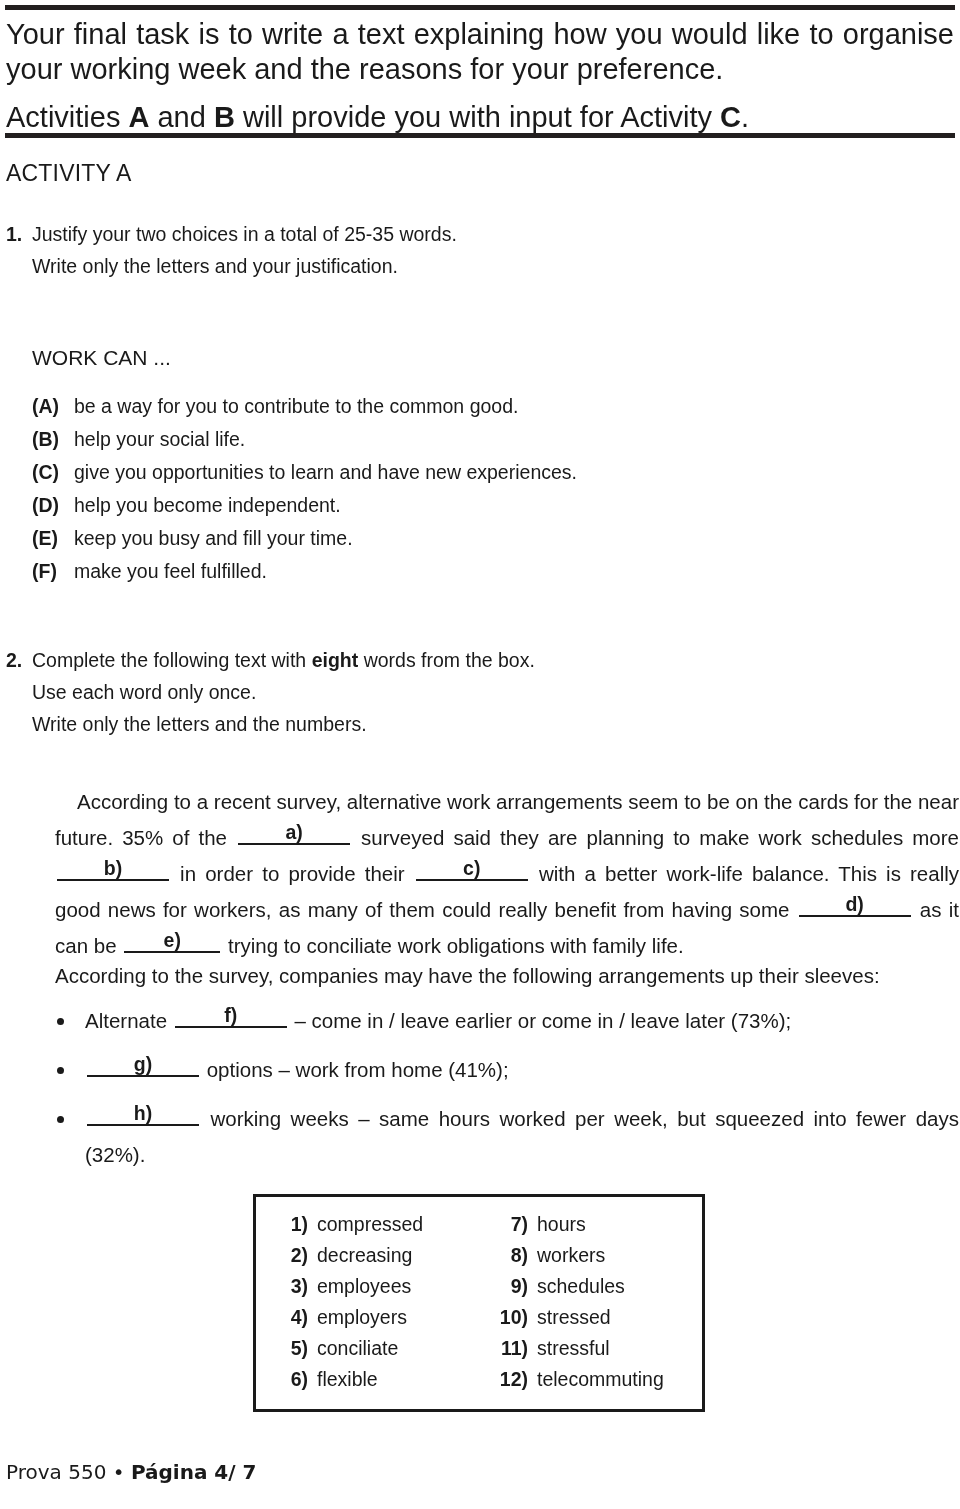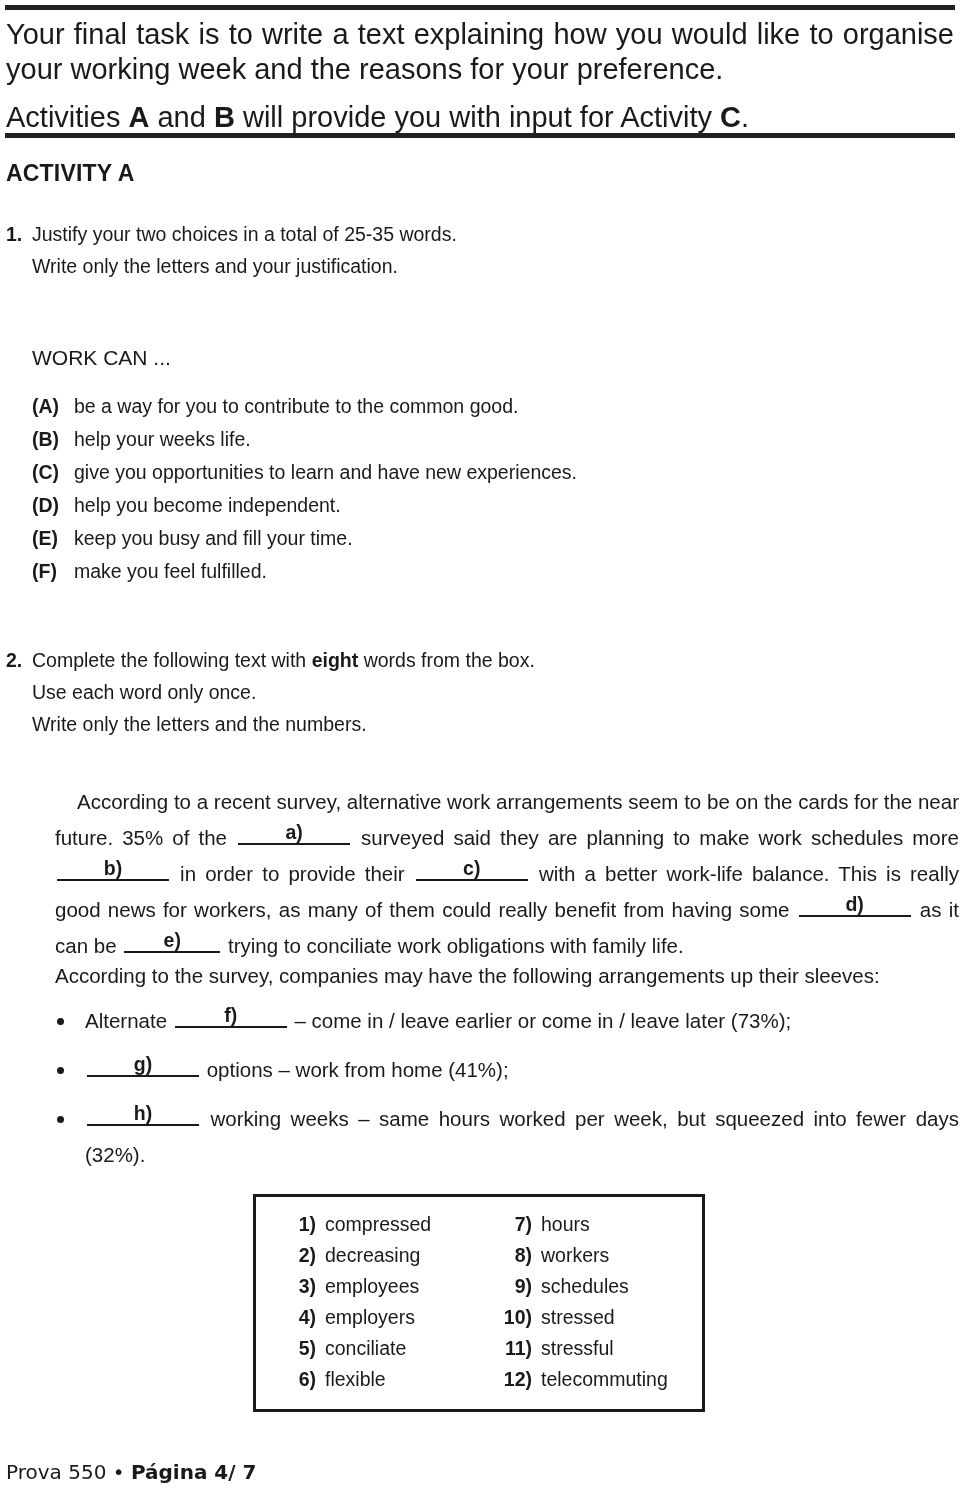--- a/index.html
+++ b/index.html
@@ -46,21 +46,21 @@
   }
   .intro p { margin: 0; }
   .intro .p2 { margin-top: 13px; }
 
   
   .activity-heading {
     position: absolute;
     left: 6px;
     top: 160px;
     font-size: 23px;
-    font-weight: bold;
+    font-weight: normal;
     letter-spacing: 0.2px;
   }
 
   
   .q {
     position: absolute;
     left: 6px;
     width: 940px;
     font-size: 19.5px;
     line-height: 32px;
@@ -174,21 +174,21 @@
     box-sizing: border-box;
   }
   .wordbox-inner {
     position: absolute;
     left: 0; top: 0; right: 0; bottom: 0;
     padding: 12px 0 0 0;
     display: flex;
   }
   .wb-col {
     flex: 1;
-    padding-left: 20px;
+    padding-left: 12px;
   }
   .wb-col.col2 { padding-left: 6px; }
   .wb-item {
     font-size: 19.5px;
     line-height: 31px;
     white-space: nowrap;
   }
   .wb-item .n {
     display: inline-block;
     width: 40px;
@@ -230,21 +230,21 @@
     <div class="q-body">
       <p>Justify your two choices in a total of 25-35 words.</p>
       <p>Write only the letters and your justification.</p>
     </div>
   </div>
 
   <div class="workcan-title">WORK CAN ...</div>
 
   <div class="choice-list">
     <div class="choice"><span class="lbl">(A)</span><span class="txt">be a way for you to contribute to the common good.</span></div>
-    <div class="choice"><span class="lbl">(B)</span><span class="txt">help your weeks life.</span></div>
+    <div class="choice"><span class="lbl">(B)</span><span class="txt">help your social life.</span></div>
     <div class="choice"><span class="lbl">(C)</span><span class="txt">give you opportunities to learn and have new experiences.</span></div>
     <div class="choice"><span class="lbl">(D)</span><span class="txt">help you become independent.</span></div>
     <div class="choice"><span class="lbl">(E)</span><span class="txt">keep you busy and fill your time.</span></div>
     <div class="choice"><span class="lbl">(F)</span><span class="txt">make you feel fulfilled.</span></div>
   </div>
 
   <div class="q q2">
     <span class="q-num">2.</span>
     <div class="q-body">
       <p><span>Complete the following text with </span><b>eight</b><span> words from the box.</span></p>

